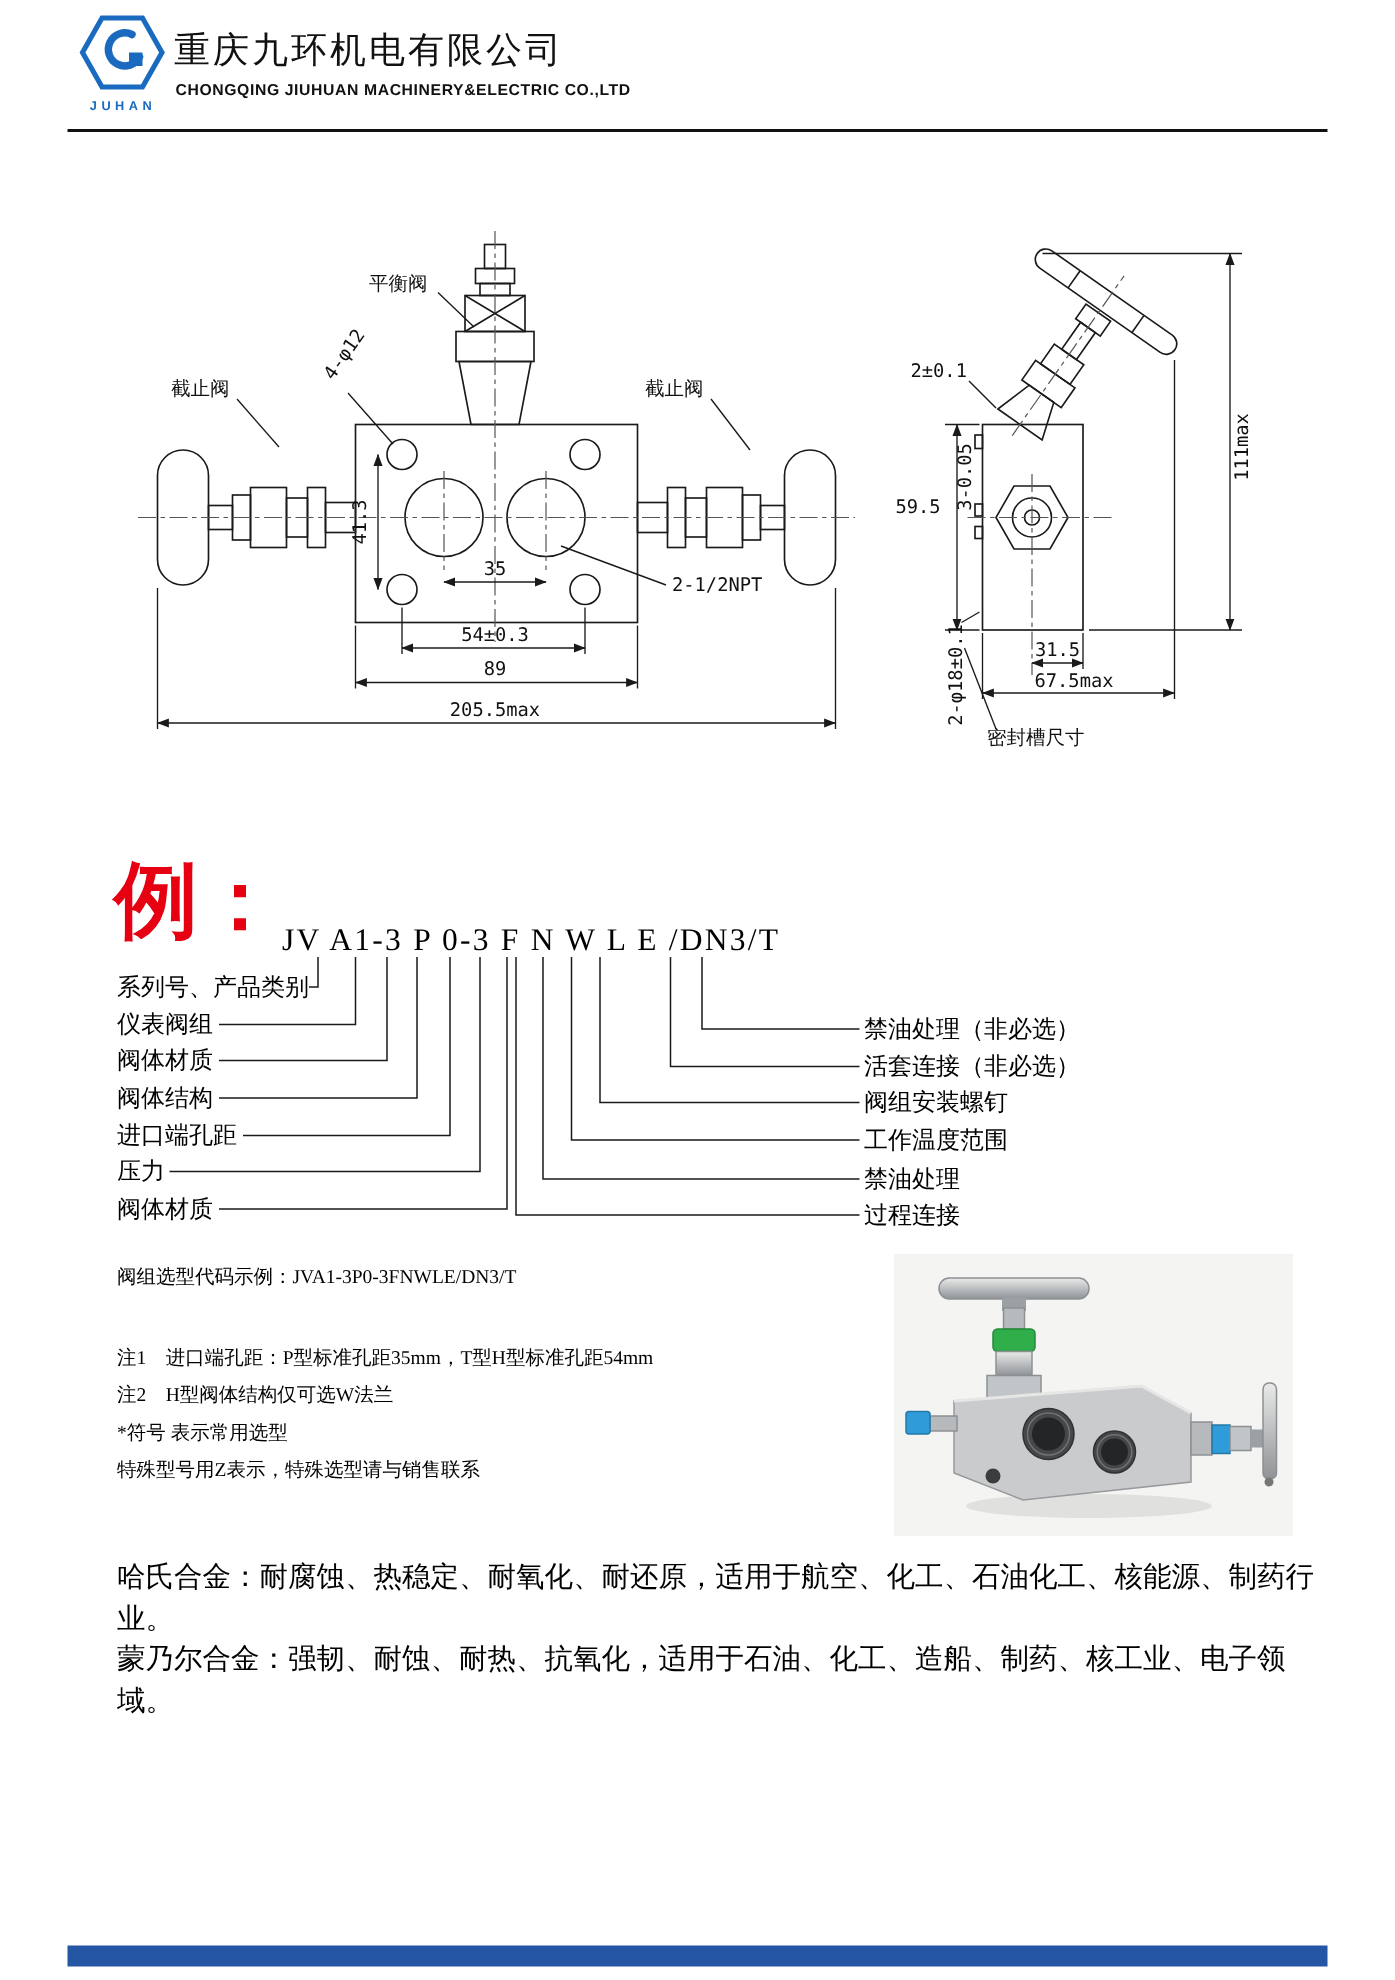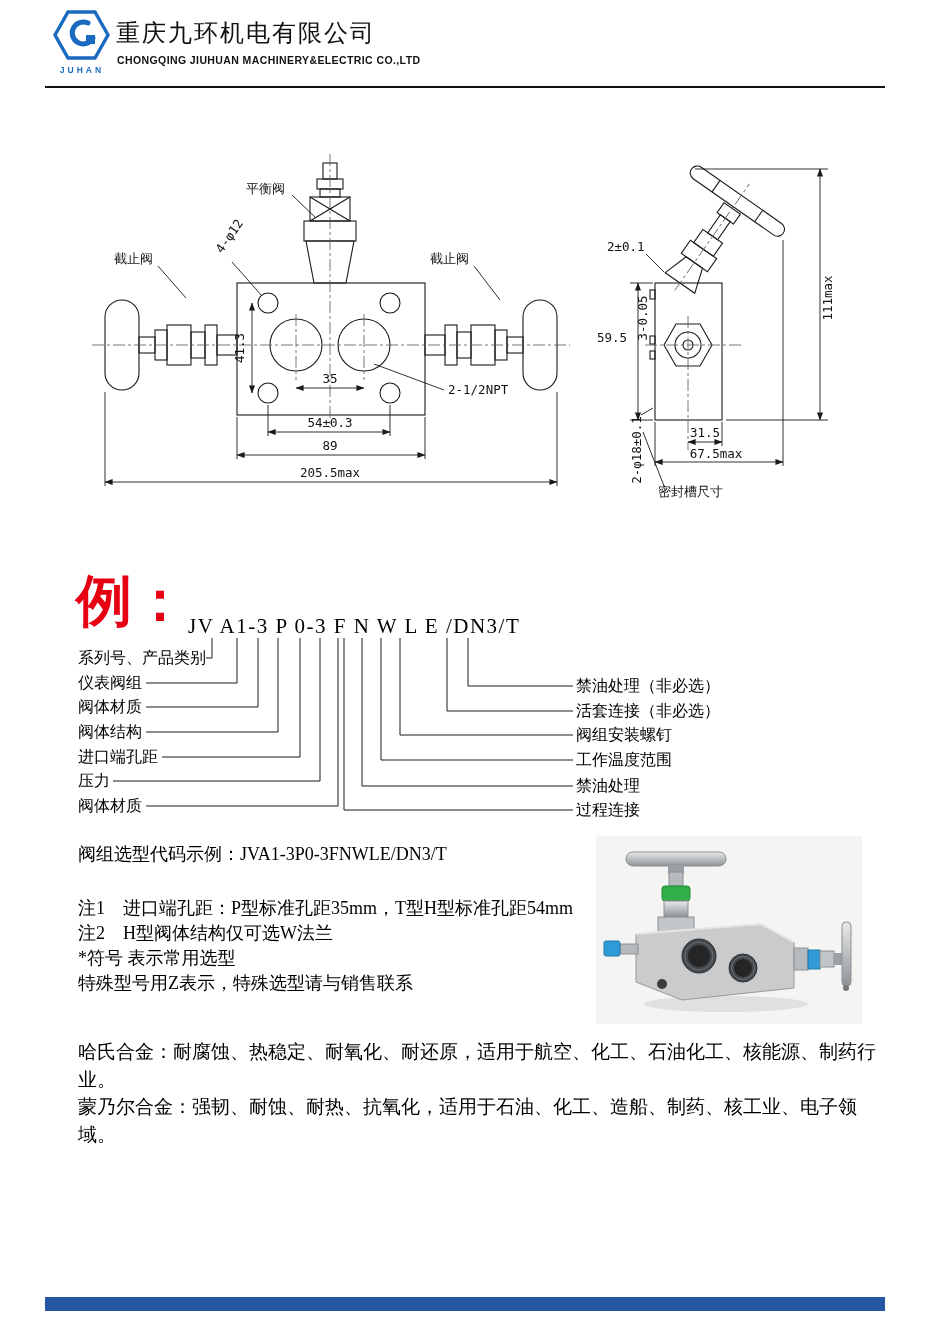--- a/index.html
+++ b/index.html
@@ -11,21 +11,21 @@
   .abs { position:absolute; }
   .company-cn { font-family:"Liberation Sans","DejaVu Sans",sans-serif; font-weight:normal; font-size:24px; letter-spacing:2px; color:#111; }
   .company-en { font-family:"Liberation Sans","DejaVu Sans",sans-serif; font-weight:bold; font-size:10.5px; letter-spacing:.4px; color:#111; margin-top:6px; }
   .hrule { border-top:2px solid #111; }
   svg text { fill:#111; stroke:none; }
   .dwg-dim { font:12.5px "DejaVu Sans Mono",monospace; }
   .dwg-cjk { font:13px "Liberation Sans","DejaVu Sans",sans-serif; }
   .ex-prefix { color:#e60012; font-size:56px; font-weight:bold; line-height:1; font-family:"DejaVu Serif",serif; }
   .ex-code { font-size:21px; letter-spacing:1.5px; white-space:nowrap; }
   .ex-label { font-size:16px; white-space:nowrap; }
-  .note-line { font-size:18px; white-space:nowrap; }
+  .note-line { font-size:13px; white-space:nowrap; }
   .materials { width:808px; font-size:19px; line-height:1.45; }
   .materials p { margin:0; }
   .footer-bar { background:#2456a4; }
 </style>
 </head>
 <body>
 
 <div class="page">
 
   <header class="abs" style="left:0;top:0;width:930px;height:92px">

